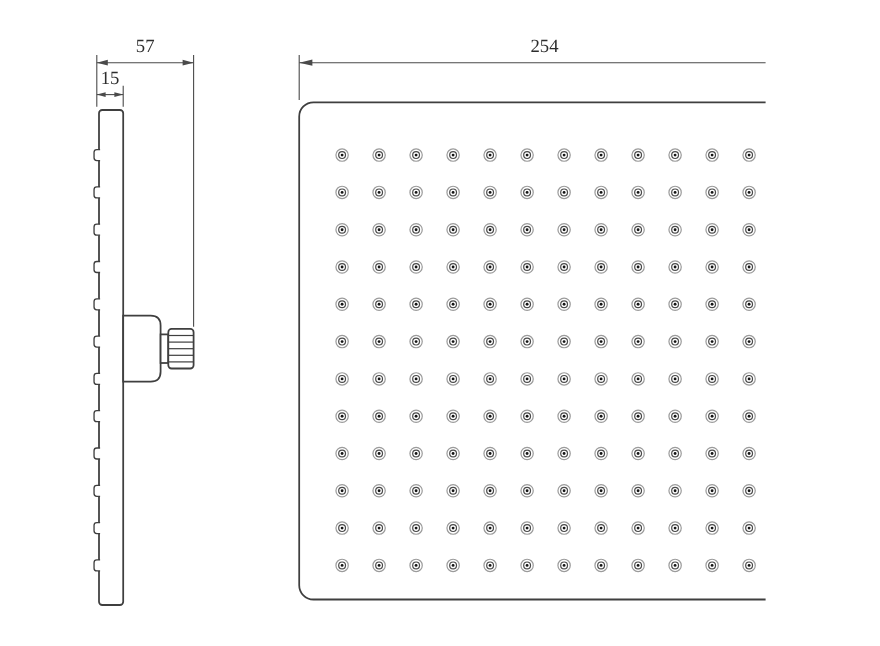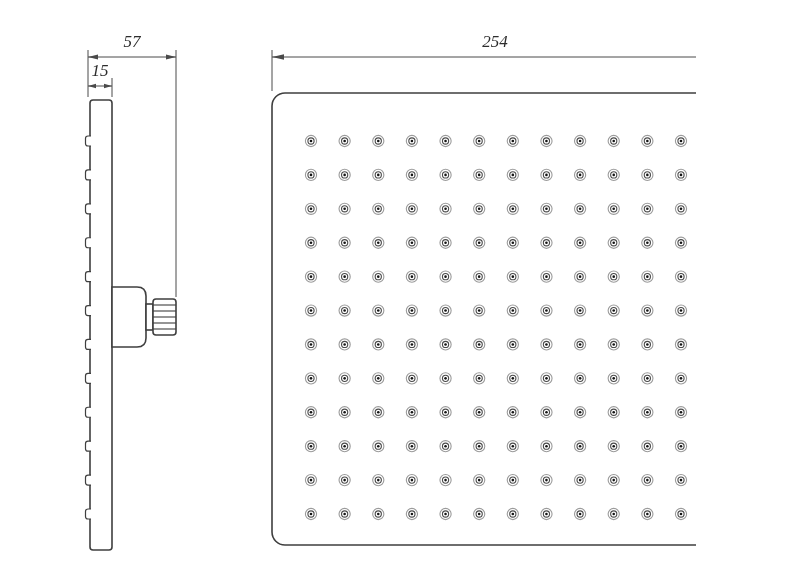--- a/index.html
+++ b/index.html
@@ -2,21 +2,20 @@
 <html style="--background: #ffffff; --line: #3f3f3f; --dim-line: #4a4a4a; --nozzle-outer-ring: #9b9b9b; --nozzle-mid-ring: #4a4a4a; --nozzle-center: #141414;"><head>
 <meta charset="utf-8">
 <style>
   html,body{margin:0;padding:0;background:#fff;}
   .canvas{
     position:relative;
     width:696px;height:587px;
     background:var(--background,#ffffff);
     font-family:"Liberation Serif", serif;
     overflow:hidden;
-    font-style:italic;
   }
   svg{display:block;}
   .outline{fill:#ffffff;stroke:var(--line,#3f3f3f);stroke-width:1.6;}
   .thin{fill:none;stroke:var(--line,#3f3f3f);stroke-width:1.1;}
   .dim{fill:none;stroke:var(--dim-line,#4a4a4a);stroke-width:1;}
   .arrow{fill:var(--dim-line,#4a4a4a);stroke:none;}
   .dim-text{
     font-family:"Liberation Serif", serif;
     font-size:17px;
     fill:#2d2d2d;

